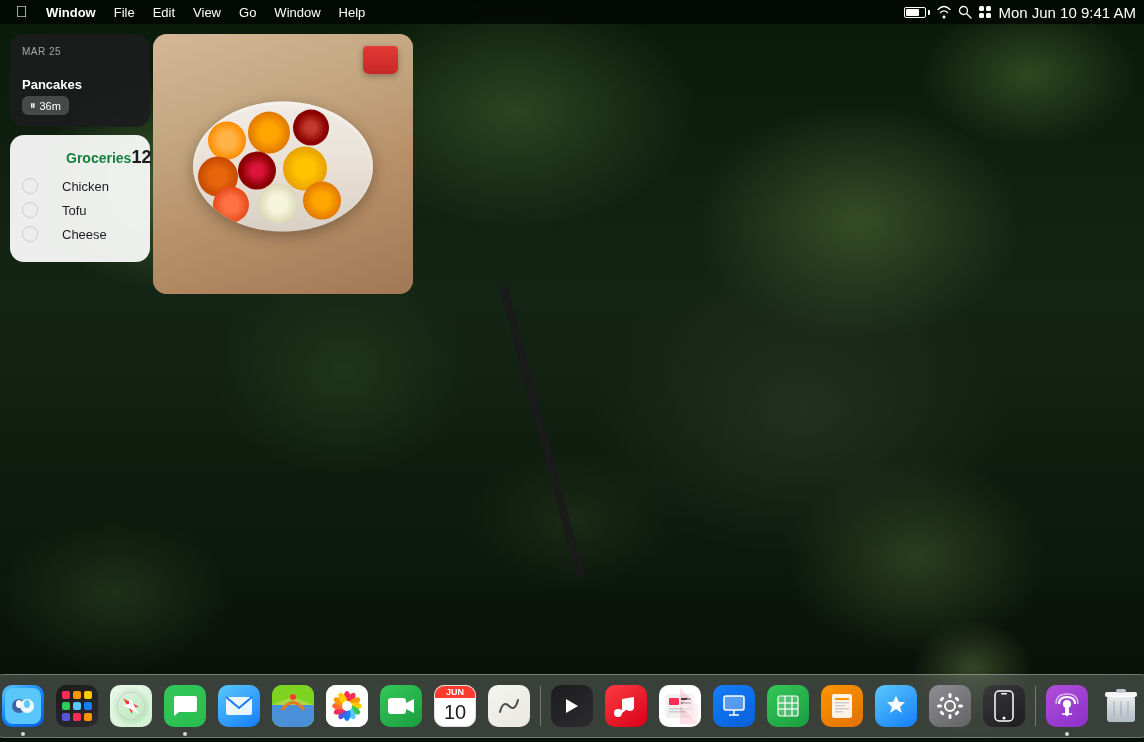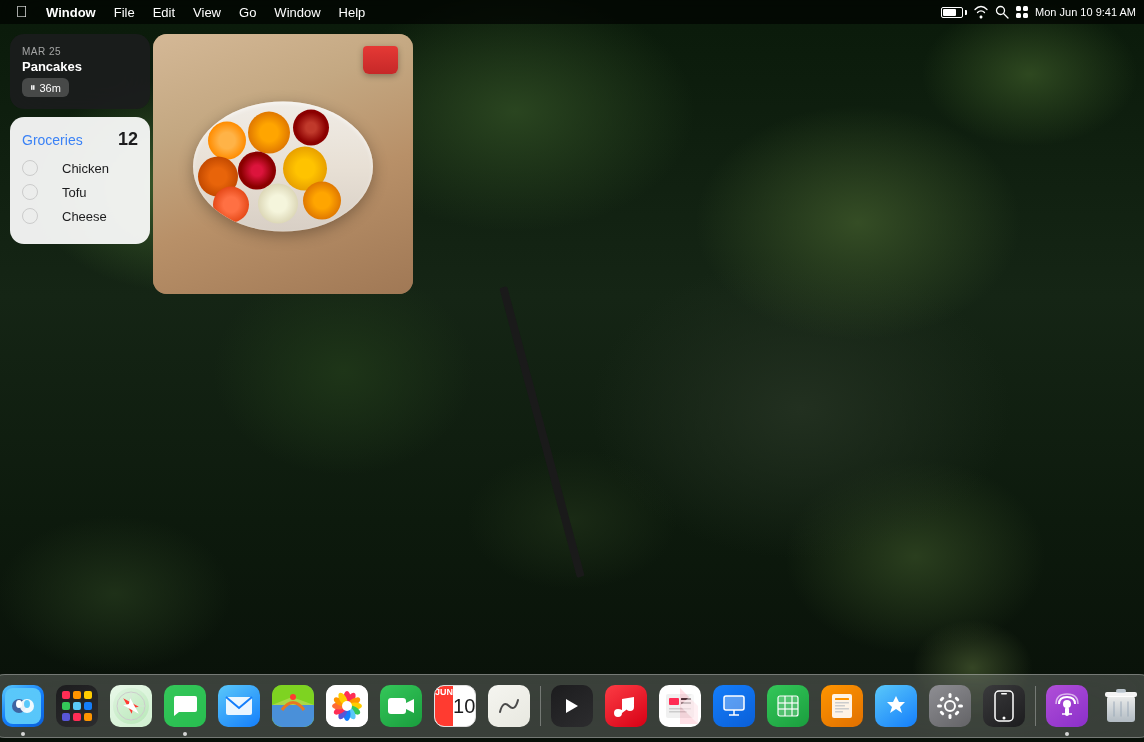--- a/index.html
+++ b/index.html
@@ -203,21 +203,21 @@
     .podcast-icon {
       font-size: 14px;
       color: rgba(255,255,255,0.7);
     }
 
     .podcast-date {
       font-size: 10px;
       color: rgba(255,255,255,0.6);
       text-transform: uppercase;
       letter-spacing: 0.5px;
-      margin-bottom: 2px;
+      margin-bottom: 20px;
     }
 
     .podcast-title {
       font-size: 13px;
       font-weight: 600;
       color: white;
       margin-bottom: 4px;
     }
 
     .podcast-controls {
@@ -249,22 +249,23 @@
 
     .groceries-header {
       display: flex;
       align-items: center;
       justify-content: space-between;
       margin-bottom: 10px;
     }
 
     .groceries-title {
       font-size: 14px;
-      font-weight: 400;
-      color: #3b82f6;
+      font-weight: 700;
+      color: #15803d;
+      margin-left: 44px;
     }
 
     .groceries-count {
       font-size: 18px;
       font-weight: 700;
       color: #1c1c1e;
     }
 
     .grocery-item {
       display: flex;
@@ -402,20 +403,21 @@
     }
 
     
     .calendar-inner {
       width: 42px;
       height: 42px;
       background: white;
       border-radius: 10px;
       overflow: hidden;
       display: flex;
+      flex-direction: column;
       border: 0.5px solid #e0e0e0;
     }
     .calendar-header {
       background: #ff3b30;
       color: white;
       font-size: 9px;
       font-weight: 600;
       text-align: center;
       padding: 1px 0;
       text-transform: uppercase;
@@ -489,21 +491,21 @@
 
       <div class="menubar-right-item" style="font-size:13px; color:white;">
         <svg width="14" height="14" viewBox="0 0 14 14" fill="white">
           <rect x="1" y="1" width="5" height="5" rx="1.5"></rect>
           <rect x="8" y="1" width="5" height="5" rx="1.5"></rect>
           <rect x="1" y="8" width="5" height="5" rx="1.5"></rect>
           <rect x="8" y="8" width="5" height="5" rx="1.5"></rect>
         </svg>
       </div>
 
-      <div class="menubar-right-item" style="font-size:11px;">Mon Jun 10  9:41 AM</div>
+      <div class="menubar-right-item" style="font-size:15px;">Mon Jun 10  9:41 AM</div>
     </div>
   </div>
 
   <div class="widgets-area">
 
     <div class="podcast-widget">
       <div class="podcast-date">MAR 25</div>
       <div class="podcast-title">Pancakes</div>
       <div class="podcast-controls">
         <button class="podcast-play-btn">

